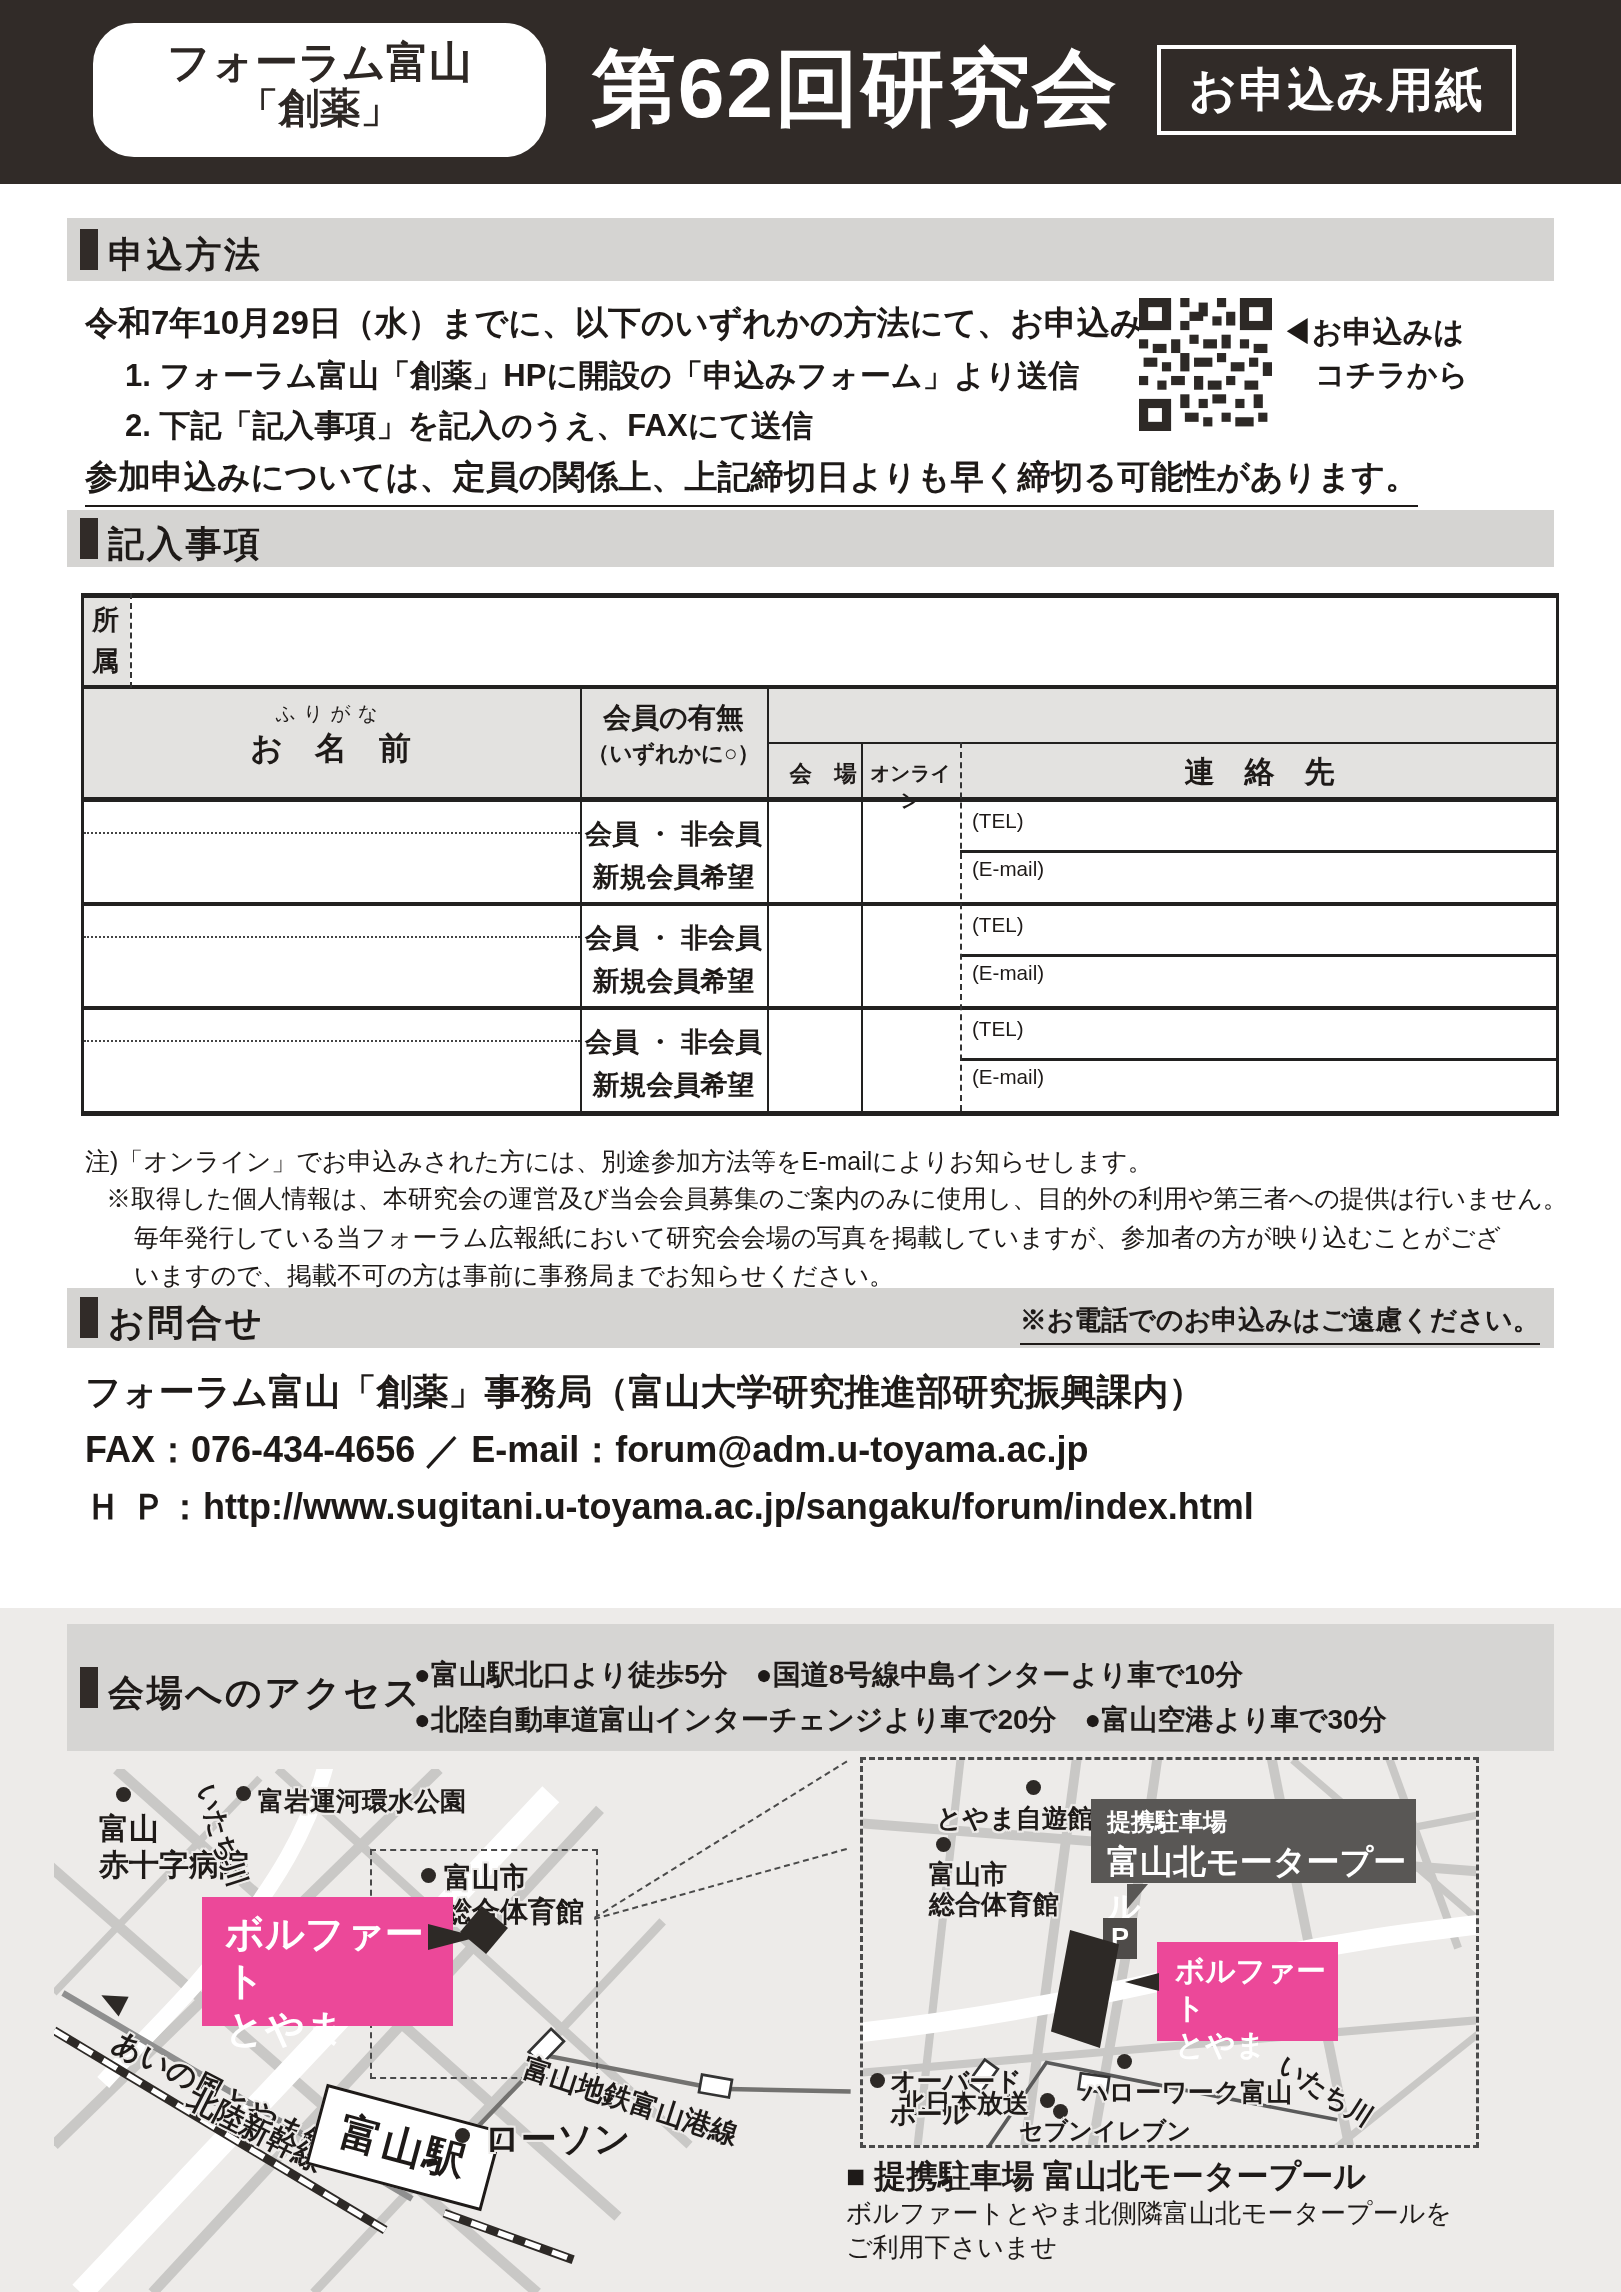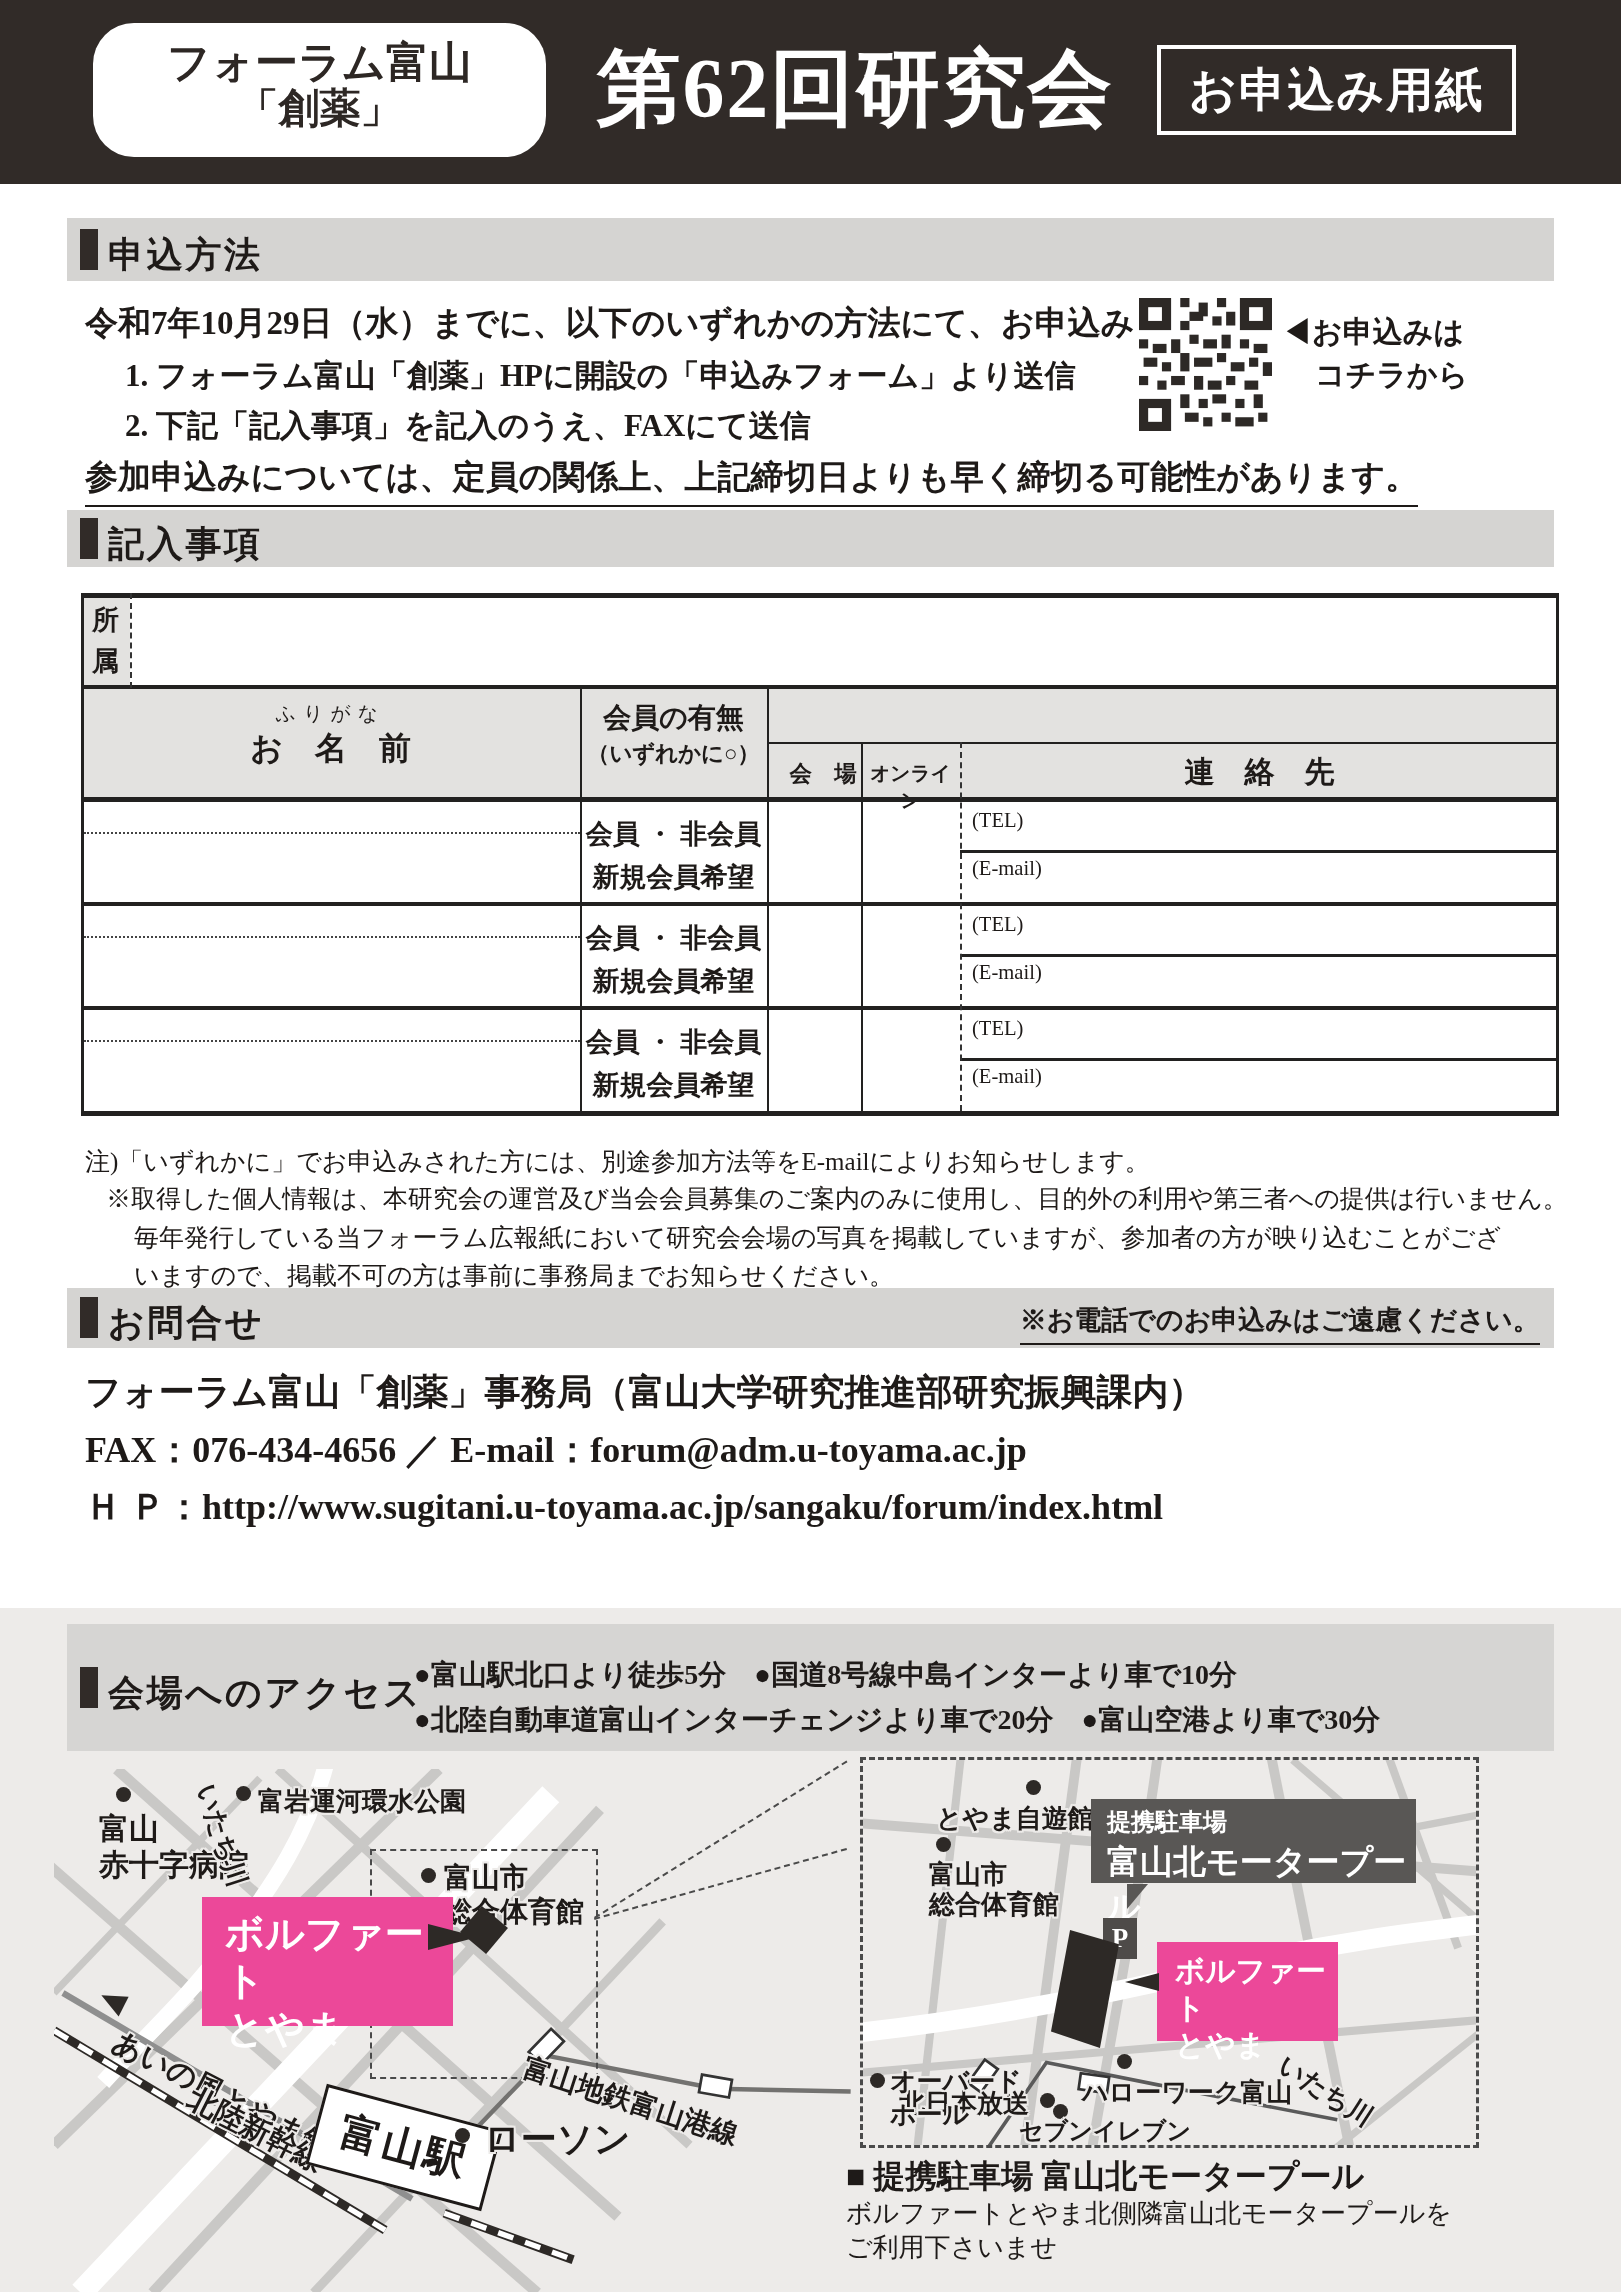--- a/index.html
+++ b/index.html
@@ -1,17 +1,17 @@
 <!DOCTYPE html>
 <html style="font-size:14.3px"><head>
 <meta charset="utf-8">
 <style>
   html,body{margin:0;padding:0;background:#fff;}
   .page{position:relative;width:1622px;height:2293px;background:#ffffff;overflow:hidden;
-        font-family:Liberation Serif, serif;color:#1e1a18;}
+        font-family:Liberation Sans, sans-serif;color:#1e1a18;}
   .abs{position:absolute;}
   
   .topbar{position:absolute;left:0;top:0;width:1622px;height:184px;background:#312b28;}
   .org-pill{position:absolute;left:93px;top:23px;width:453px;height:134px;background:#ffffff;
             border-radius:41px;text-align:center;color:#2d2724;font-weight:900;}
   .org-pill .l1{font-size:43px;padding-top:16px;line-height:1.1;}
   .org-pill .l2{font-size:41px;line-height:1.1;}
   .main-title{position:absolute;left:557px;top:32px;width:596px;text-align:center;color:#ffffff;
               font-size:84px;font-weight:900;letter-spacing:1.8px;}
   .badge{position:absolute;left:1157px;top:45px;width:351px;height:82px;border:4.5px solid #ffffff;
@@ -178,21 +178,21 @@
     <div class="ln" style="left:686px;top:149px;width:792px;height:1.8px;"></div>
     <div class="ln" style="left:0;top:309px;width:1478px;height:3.6px;"></div>
     <div class="ln" style="left:0;top:413px;width:1478px;height:3.6px;"></div>
     <div class="ln" style="left:499px;top:95px;width:1.8px;height:423px;"></div>
     <div class="ln" style="left:686px;top:95px;width:1.8px;height:423px;"></div>
     <div class="ln" style="left:780px;top:149px;width:1.8px;height:369px;"></div>
     <div class="dashv" style="left:879px;top:149px;height:369px;"></div>
     <div class="dashv" style="left:49px;top:0;height:95px;"></div>
   </div>
 
-  <div class="jtext" style="left:85px;top:1145px;font-size:25px;">注)「いずれかに」でお申込みされた方には、別途参加方法等をE-mailによりお知らせします。</div>
+  <div class="jtext" style="left:85px;top:1145px;font-size:25px;">注)「オンライン」でお申込みされた方には、別途参加方法等をE-mailによりお知らせします。</div>
   <div class="jtext" style="left:134px;top:1221px;font-size:25px;">毎年発行している当フォーラム広報紙において研究会会場の写真を掲載していますが、参加者の方が映り込むことがござ</div>
   <div class="jtext" style="left:106px;top:1182px;font-size:25px;">※取得した個人情報は、本研究会の運営及び当会会員募集のご案内のみに使用し、目的外の利用や第三者への提供は行いません。</div>
   <div class="jtext" style="left:134px;top:1259px;font-size:25px;">いますので、掲載不可の方は事前に事務局までお知らせください。</div>
 
   <div class="secbar" style="top:1288px;height:60px;">
     <span class="marker" style="top:9px;"></span>
     <span class="slabel" style="top:10.7px;">お問合せ</span>
     <span class="abs underline" style="right:14.3px;top:14.3px;font-size:27px;font-weight:900;">※お電話でのお申込みはご遠慮ください。</span>
   </div>
   <div class="jtext" style="left:85px;top:1368px;font-size:36px;font-weight:900;">フォーラム富山「創薬」事務局（富山大学研究推進部研究振興課内）</div>

